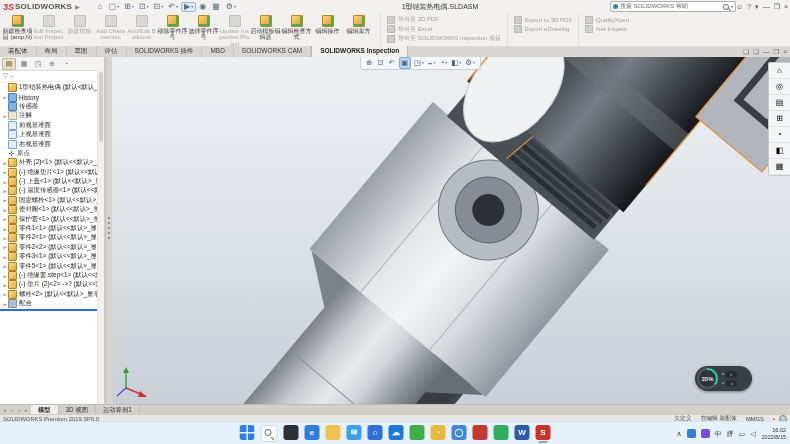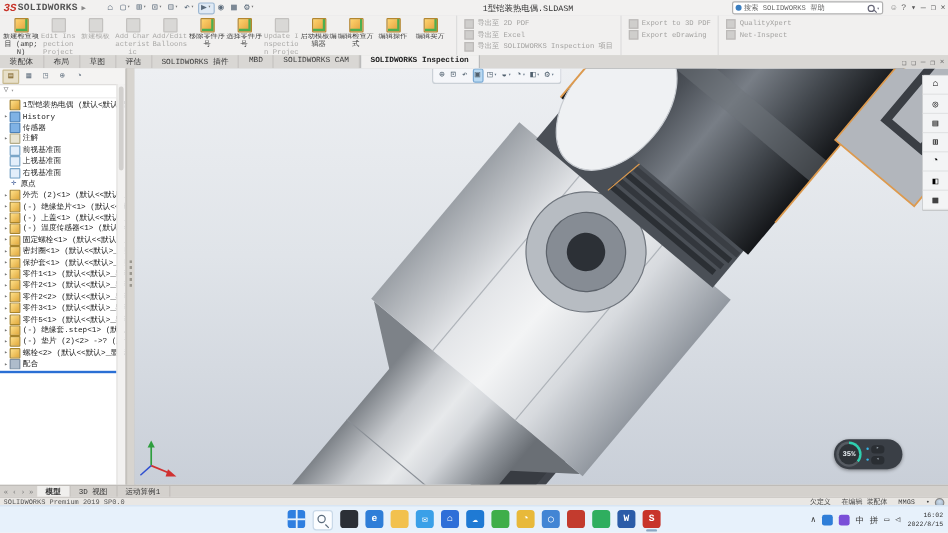--- a/index.html
+++ b/index.html
@@ -1,17 +1,17 @@
 <!DOCTYPE html>
 <html><head>
 <meta charset="utf-8">
 <style>
   html,body{margin:0;padding:0;}
   #app{position:relative;width:790px;height:444px;overflow:hidden;
-       font-family:Liberation Mono, monospace;background:#f0efee;
+       font-family:Liberation Sans, sans-serif;background:#f0efee;
        -webkit-font-smoothing:antialiased;}
   
   .titlebar{position:absolute;left:0;top:0;width:790px;height:13px;background:#f2f1f0;
             border-bottom:1px solid #e2e0de;display:flex;align-items:center;}
   .logo{display:flex;align-items:center;margin-left:3px;white-space:nowrap;}
   .logo-3s{color:#c8342a;font-weight:bold;font-style:italic;font-size:9px;margin-right:1px;}
   .logo-sw{color:#555;font-weight:bold;font-size:8px;letter-spacing:.2px;}
   .logo-arrow{color:#888;font-size:6px;margin-left:3px;}
   .qat{display:flex;align-items:center;margin-left:16px;gap:1px;}
   .qa-item{display:flex;align-items:flex-end;padding:0 2px;color:#5b6b7b;font-size:8px;line-height:10px;}

